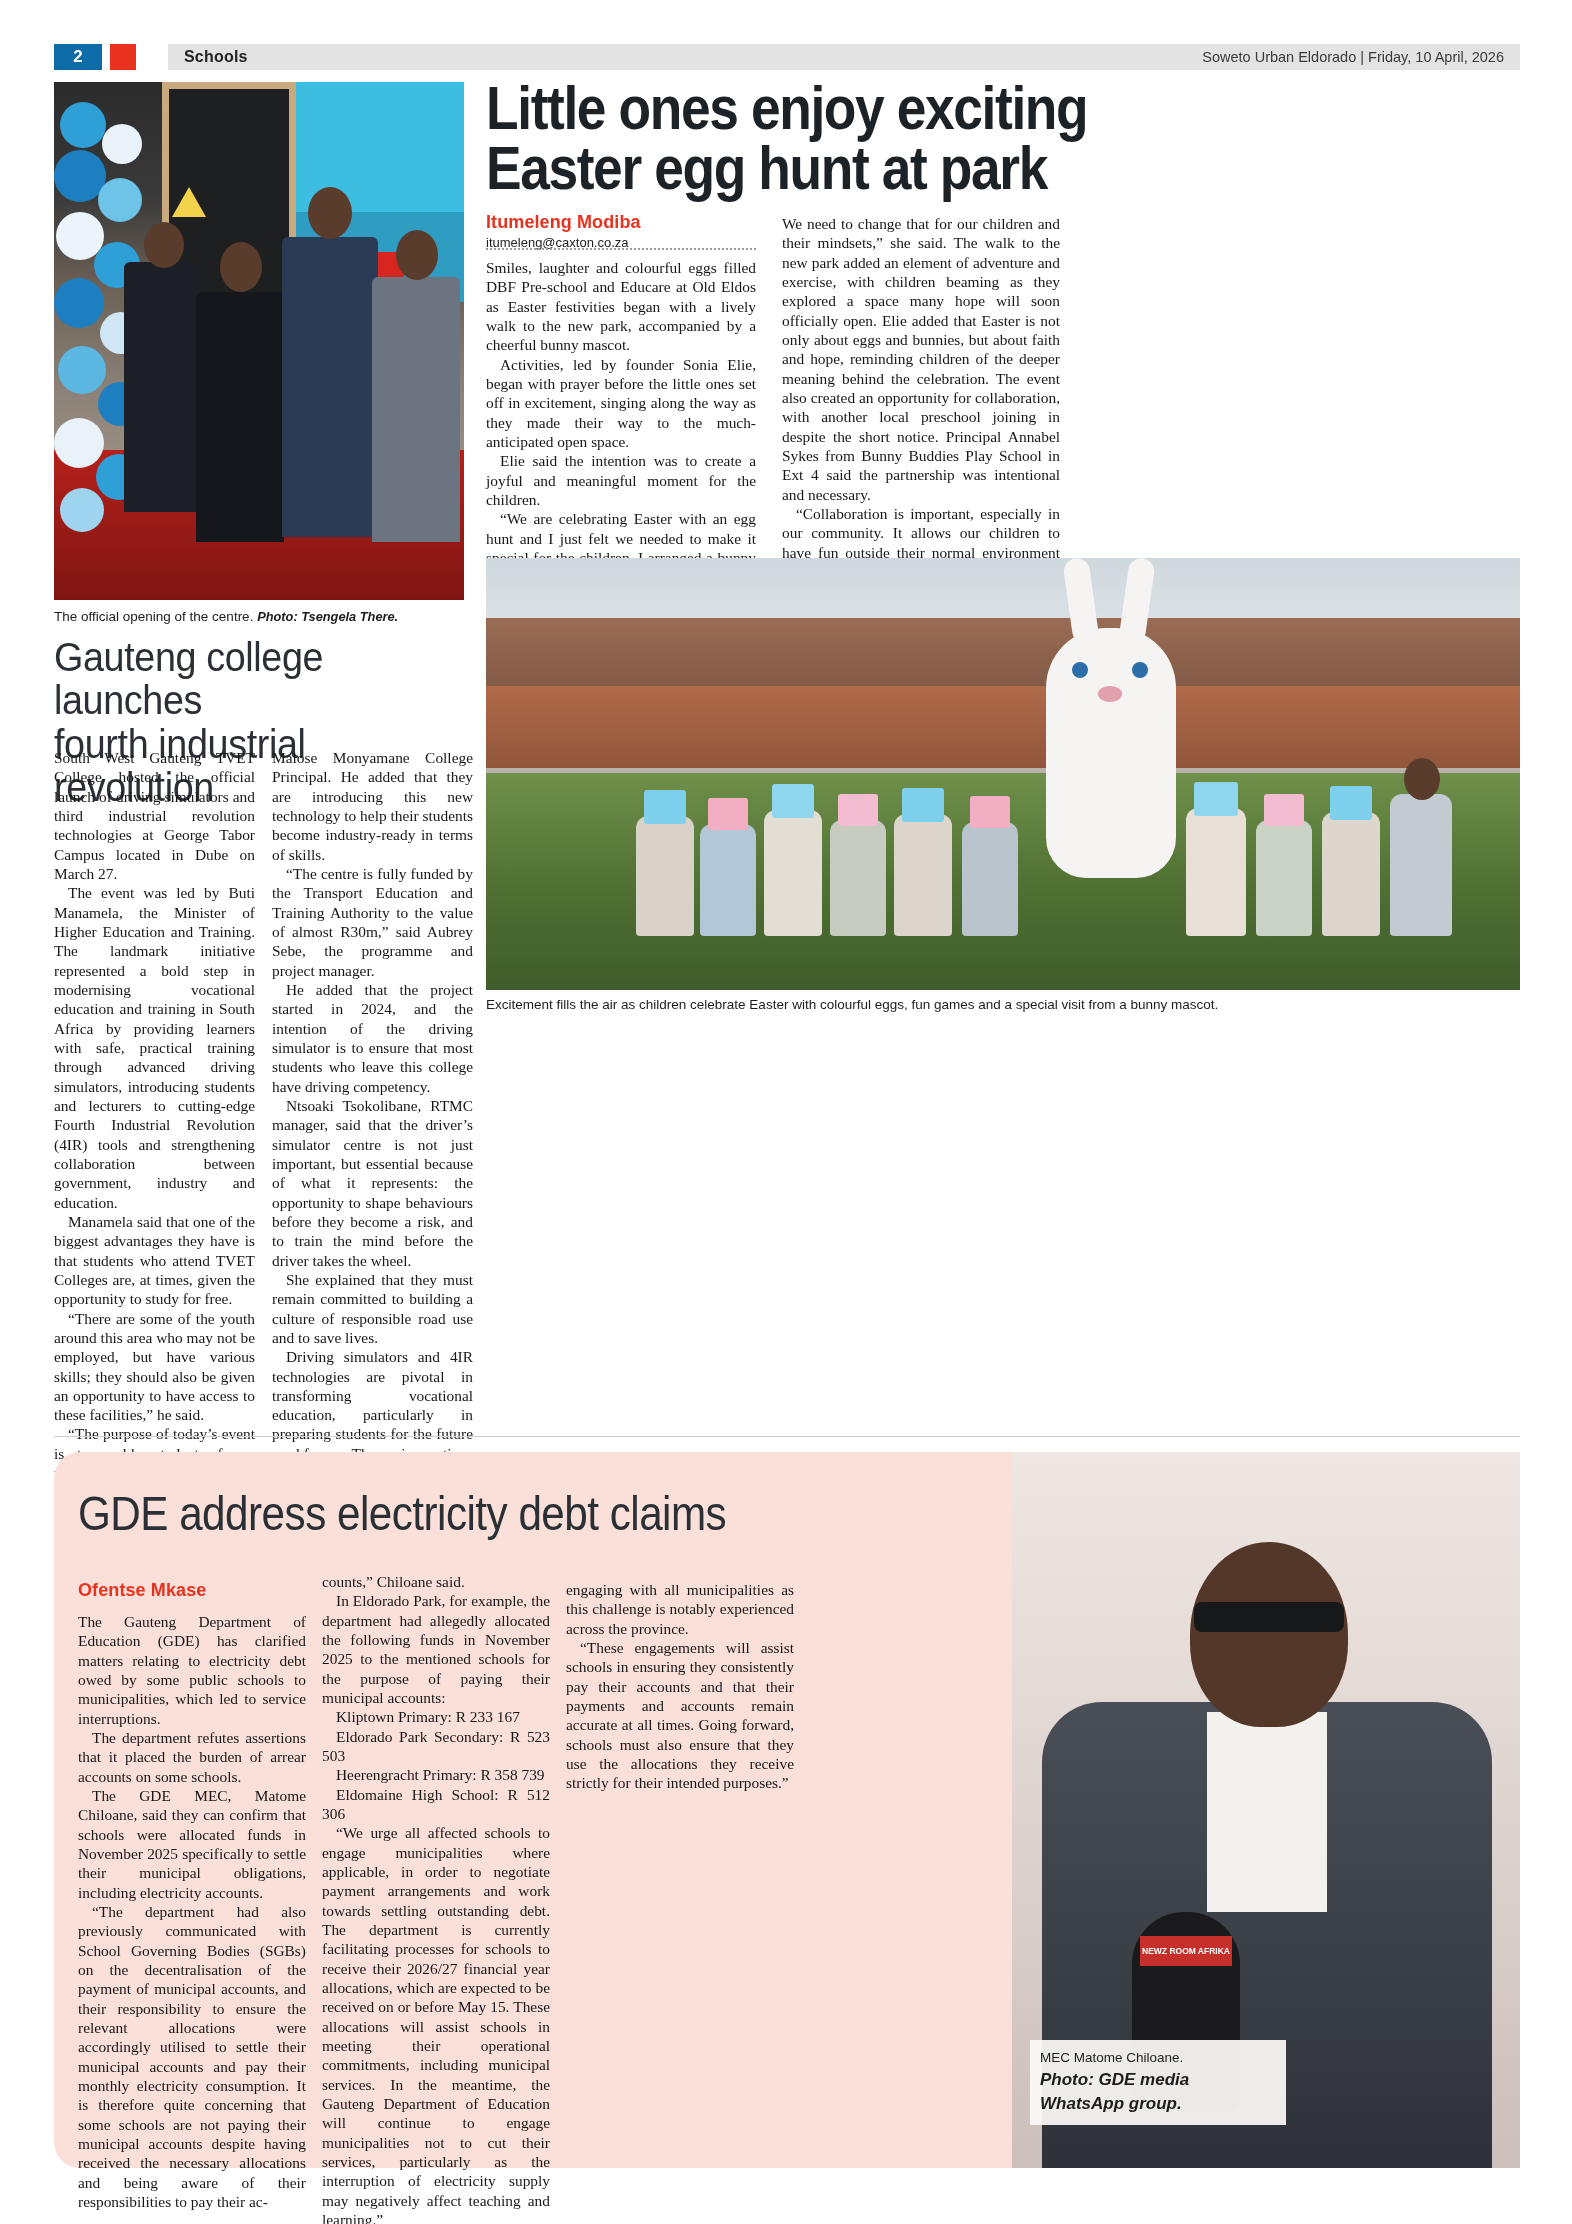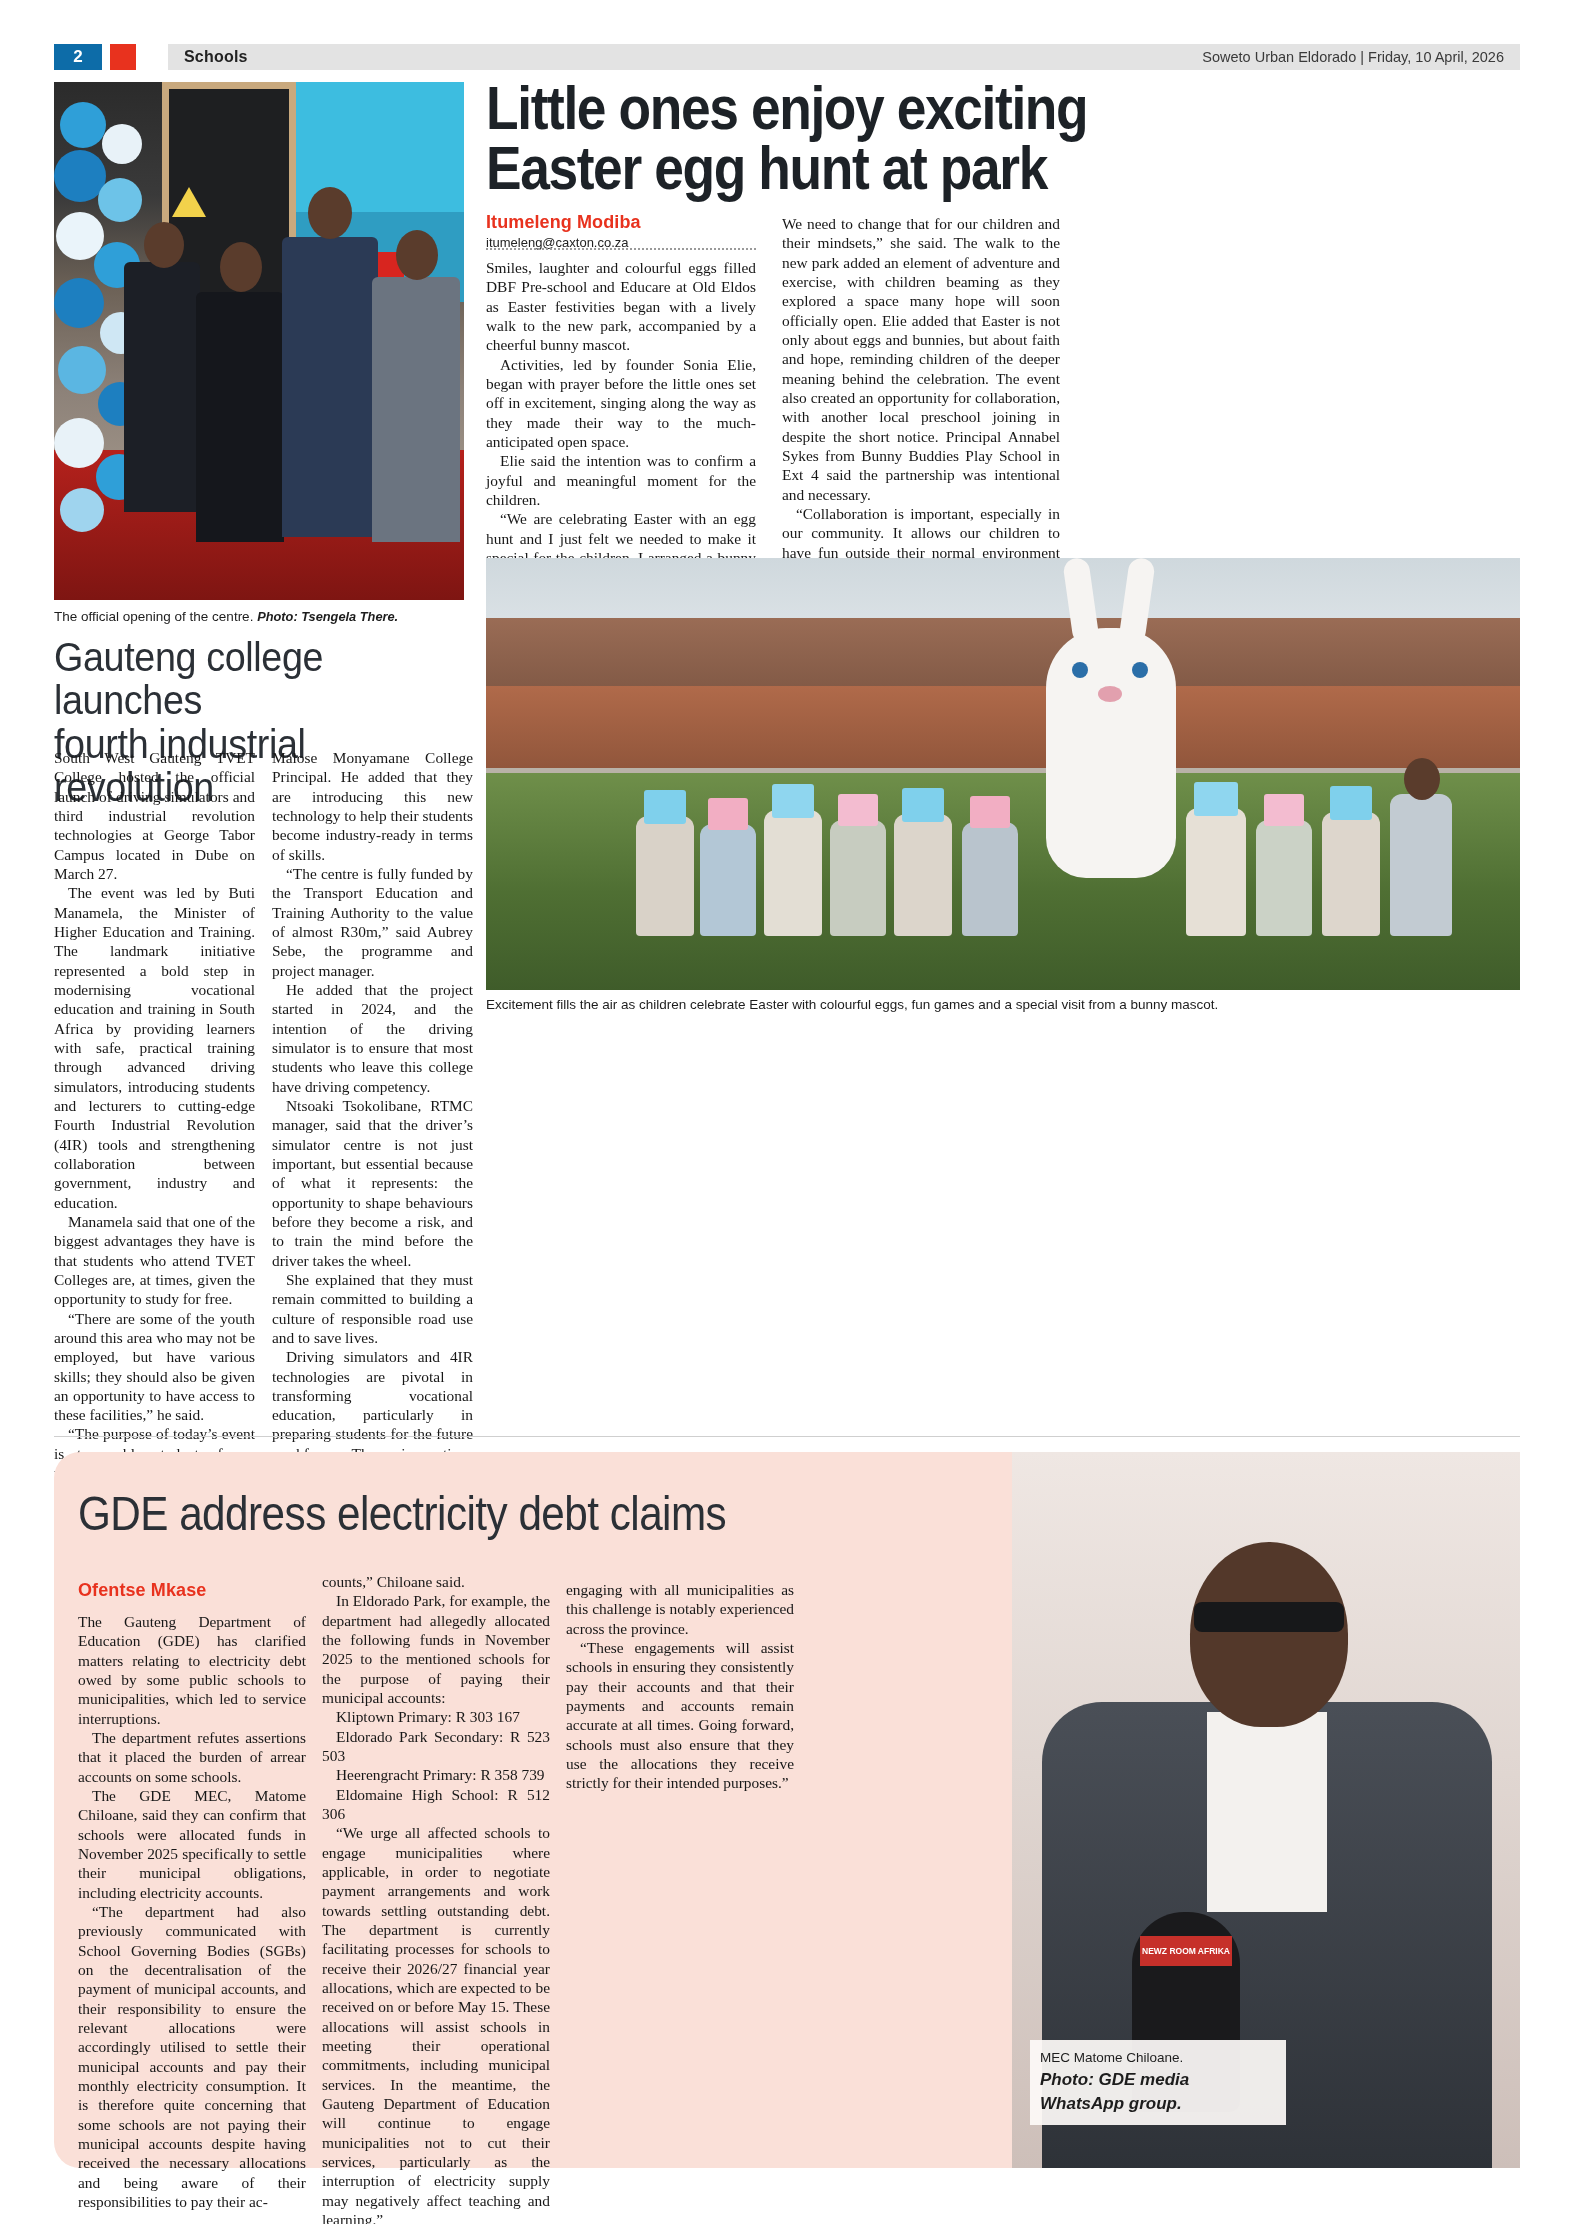--- a/index.html
+++ b/index.html
@@ -171,21 +171,21 @@
 
   <div class="byline" style="left:486px;top:212px;">
     <div class="nm">Itumeleng Modiba</div>
     <div class="em">itumeleng@caxton.co.za</div>
   </div>
   <div class="rule" style="left:486px;top:248px;width:270px;"></div>
 
   <div class="col" style="left:486px;top:258px;width:270px;">
     <p class="first">Smiles, laughter and colourful eggs filled DBF Pre-school and Educare at Old Eldos as Easter festivities began with a lively walk to the new park, accompanied by a cheerful bunny mascot.</p>
     <p>Activities, led by founder Sonia Elie, began with prayer before the little ones set off in excitement, singing along the way as they made their way to the much-anticipated open space.</p>
-    <p>Elie said the intention was to confirm a joyful and meaningful moment for the children.</p>
+    <p>Elie said the intention was to create a joyful and meaningful moment for the children.</p>
     <p>“We are celebrating Easter with an egg hunt and I just felt we needed to make it special for the children. I arranged a bunny mascot to keep the excitement and imagination alive,” she said.</p>
     <p>What started as a small, intimate idea quickly grew into something bigger after she felt compelled to share the positivity with the wider community.  “Our community has a lot of negativity, a lot of sadness. Sometimes you hear gunshots at night and it becomes normal, but it should not be.</p>
   </div>
   <div class="col" style="left:782px;top:214px;width:278px;">
     <p class="first">We need to change that for our children and their mindsets,” she said. The walk to the new park added an element of adventure and exercise, with children beaming as they explored a space many hope will soon officially open. Elie added that Easter is not only about eggs and bunnies, but about faith and hope, reminding children of the deeper meaning behind the celebration.  The event also created an opportunity for collaboration, with another local preschool joining in despite the short notice. Principal Annabel Sykes from Bunny Buddies Play School in Ext 4 said the partnership was intentional and necessary.</p>
     <p>“Collaboration is important, especially in our community. It allows our children to have fun outside their normal environment while developing social skills and learning to engage with different children,” she said. Sykes explained that bringing ECD centres together strengthens a shared vision of holistic child development.  “I believe it is important that we, as principals, connect outside our own spaces. When we come together with one goal, which is to develop children holistically. We create meaningful experiences like this.”</p>
   </div>
 
   <div class="photo" id="photo2">
     <div class="p2-sky"></div>
@@ -238,21 +238,21 @@
   <div class="col" style="left:78px;top:1612px;width:228px;">
     <p class="first">The Gauteng Department of Education (GDE) has clarified matters relating to electricity debt owed by some public schools to municipalities, which led to service interruptions.</p>
     <p>The department refutes assertions that it placed the burden of arrear accounts on some schools.</p>
     <p>The GDE MEC, Matome Chiloane, said they can confirm that schools were allocated funds in November 2025 specifically to settle their municipal obligations, including electricity accounts.</p>
     <p>“The department had also previously communicated with School Governing Bodies (SGBs) on the decentralisation of the payment of municipal accounts, and their responsibility to ensure the relevant allocations were accordingly utilised to settle their municipal accounts and pay their monthly electricity consumption. It is therefore quite concerning that some schools are not paying their municipal accounts despite having received the necessary allocations and being aware of their responsibilities to pay their ac-</p>
   </div>
 
   <div class="col" style="left:322px;top:1572px;width:228px;">
     <p class="first">counts,” Chiloane said.</p>
     <p>In Eldorado Park, for example, the department had allegedly allocated the following funds in November 2025 to the mentioned schools for the purpose of paying their municipal accounts:</p>
-    <p>Kliptown Primary: R 303 167</p>
+    <p>Kliptown Primary: R 233 167</p>
     <p>Eldorado Park Secondary: R 523 503</p>
     <p>Heerengracht Primary: R 358 739</p>
     <p>Eldomaine High School: R 512 306</p>
     <p>“We urge all affected schools to engage municipalities where applicable, in order to negotiate payment arrangements and work towards settling outstanding debt. The department is currently facilitating processes for schools to receive their 2026/27 financial year allocations, which are expected to be received on or before May 15. These allocations will assist schools in meeting their operational commitments, including municipal services. In the meantime, the Gauteng Department of Education will continue to engage municipalities not to cut their services, particularly as the interruption of electricity supply may negatively affect teaching and learning.”</p>
 
   </div>
 
   <div class="col" style="left:566px;top:1580px;width:228px;">
     <p class="first">engaging with all municipalities as this challenge is notably experienced across the province.</p>
     <p>“These engagements will assist schools in ensuring they consistently pay their accounts and that their payments and accounts remain accurate at all times. Going forward, schools must also ensure that they use the allocations they receive strictly for their intended purposes.”</p>

